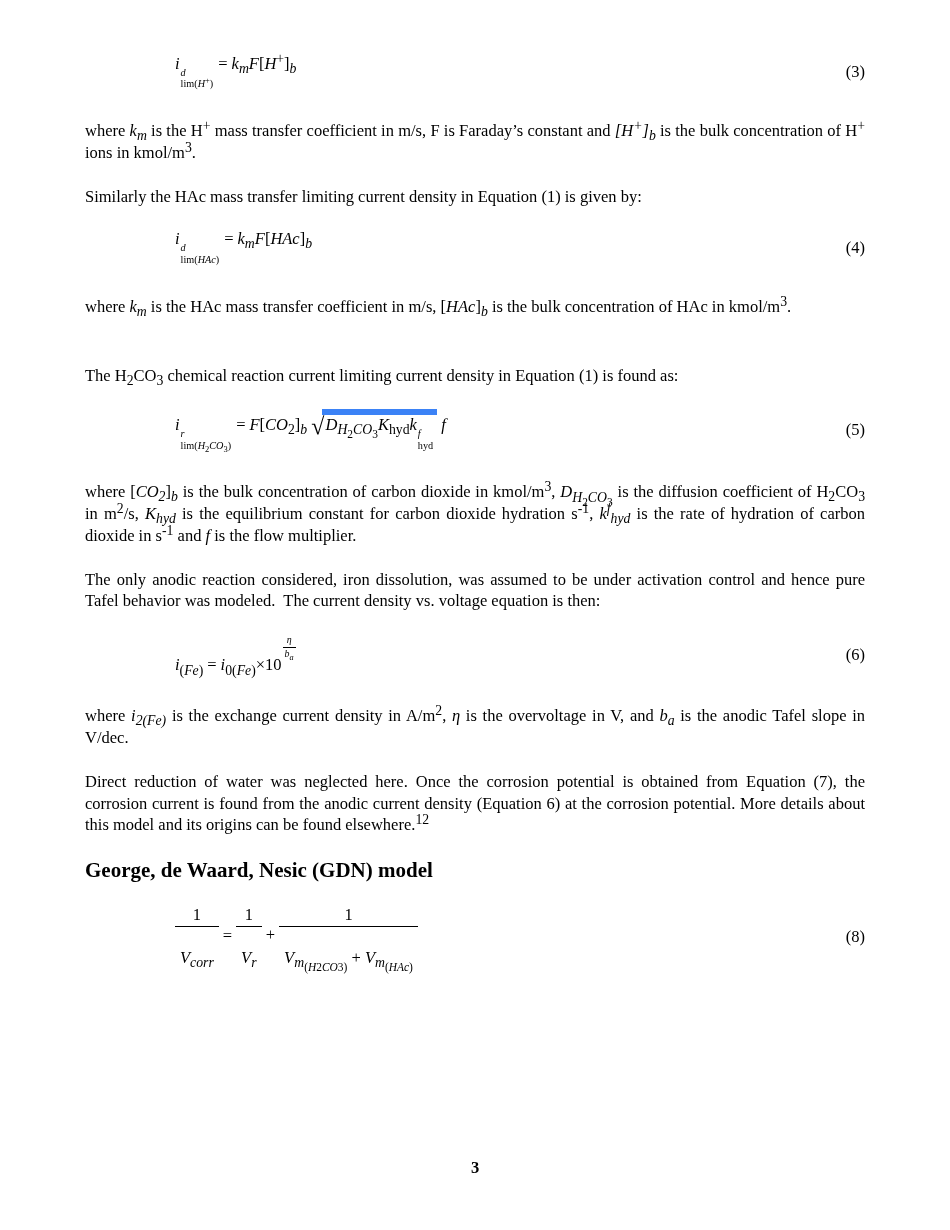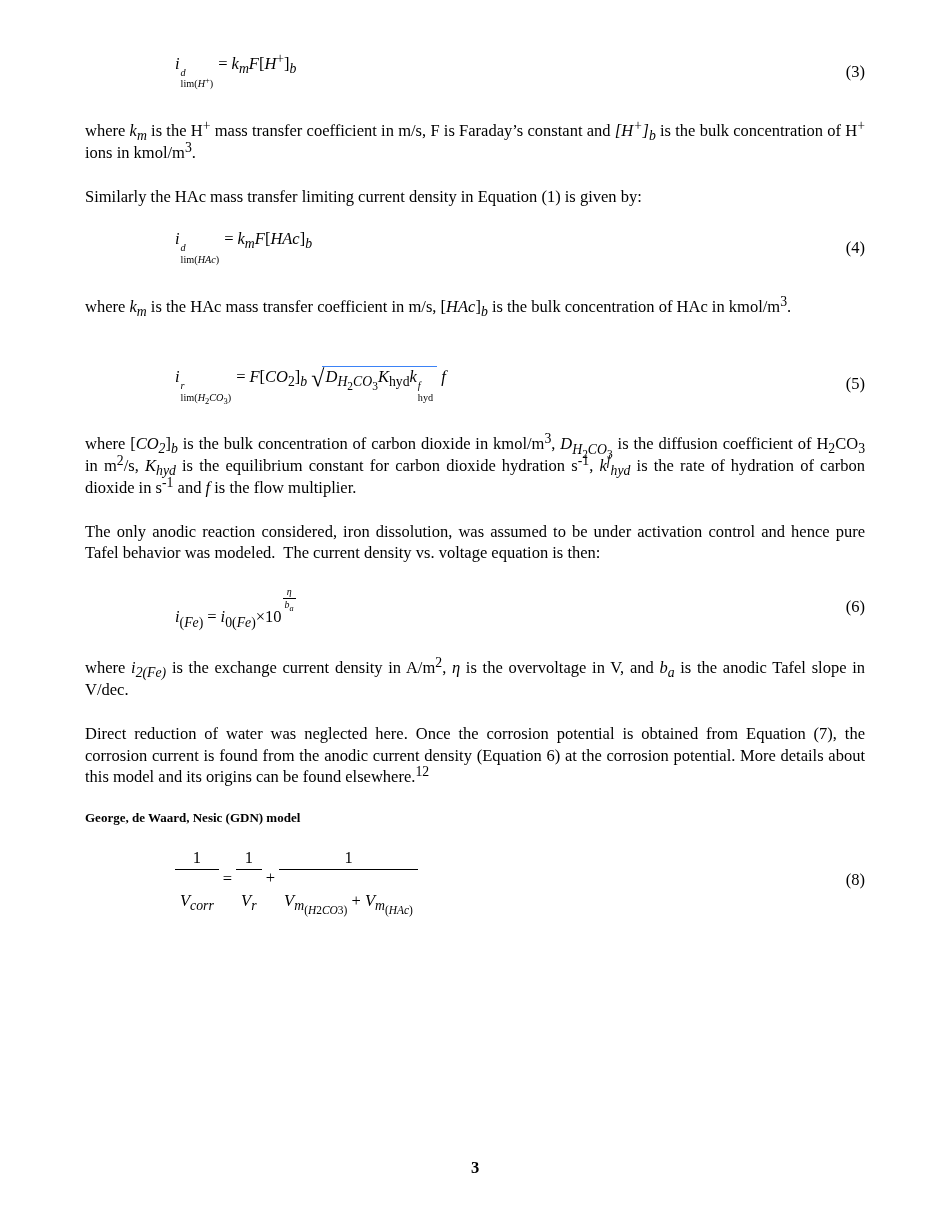--- a/index.html
+++ b/index.html
@@ -17,21 +17,21 @@
   .page {
     padding: 48px 85px 0 85px;
   }
   p {
     margin: 0 0 22px 0;
     text-align: justify;
     line-height: 1.32;
   }
   p.gap-lg { margin-bottom: 48px; }
   h3.section-heading {
-    font-size: 13px;
+    font-size: 21px;
     font-weight: bold;
     margin: 0 0 22px 0;
   }
   
   .eq-row {
     display: flex;
     align-items: center;
     margin: 6px 0 30px 0;
   }
   .eq {
@@ -54,21 +54,21 @@
   }
   .sst { display: block; }
   .ssb { display: block; }
   
   .rad {
     font-size: 1.45em;
     vertical-align: -0.18em;
     margin-right: -2px;
   }
   .sqrt {
-    border-top: 1px solid #3b82f6;
+    border-top: 6px solid #3b82f6;
     padding: 0 3px;
     display: inline-block;
   }
   
   .expfrac {
     display: inline-block;
     text-align: center;
     font-size: 0.6em;
     line-height: 1.25;
     vertical-align: 1.4em;
@@ -115,20 +115,21 @@
   <div class="eq-row">
     <span class="eq"><i>i</i><span class="ss">
           <span class="sst"><i>d</i></span>
           <span class="ssb">lim(<i>HAc</i>)</span>
         </span><span class="op">=</span><i>k</i><sub><i>m</i></sub><i>F</i>[<i>HAc</i>]<sub><i>b</i></sub></span>
     <span class="eq-num">(4)</span>
   </div>
 
   <p class="gap-lg">where <i>k<sub>m</sub></i> is the HAc mass transfer coefficient in m/s, [<i>HAc</i>]<sub><i>b</i></sub> is the bulk concentration of HAc in kmol/m<sup>3</sup>.</p>
 
+  <p>The H<sub>2</sub>CO<sub>3</sub> chemical reaction current limiting current density in Equation (1) is found as:</p>
 
   <div class="eq-row">
     <span class="eq"><i>i</i><span class="ss">
           <span class="sst"><i>r</i></span>
           <span class="ssb">lim(<i>H</i><sub>2</sub><i>CO</i><sub>3</sub>)</span>
         </span><span class="op">=</span><i>F</i>[<i>CO</i><sub>2</sub>]<sub><i>b</i></sub> <span class="rad">√</span><span class="sqrt"><i>D</i><sub><i>H</i><sub>2</sub><i>CO</i><sub>3</sub></sub><i>K</i><sub>hyd</sub><i>k</i><span class="ss">
             <span class="sst"><i>f</i></span>
             <span class="ssb">hyd</span>
           </span></span> <i>f</i></span>
     <span class="eq-num">(5)</span>

